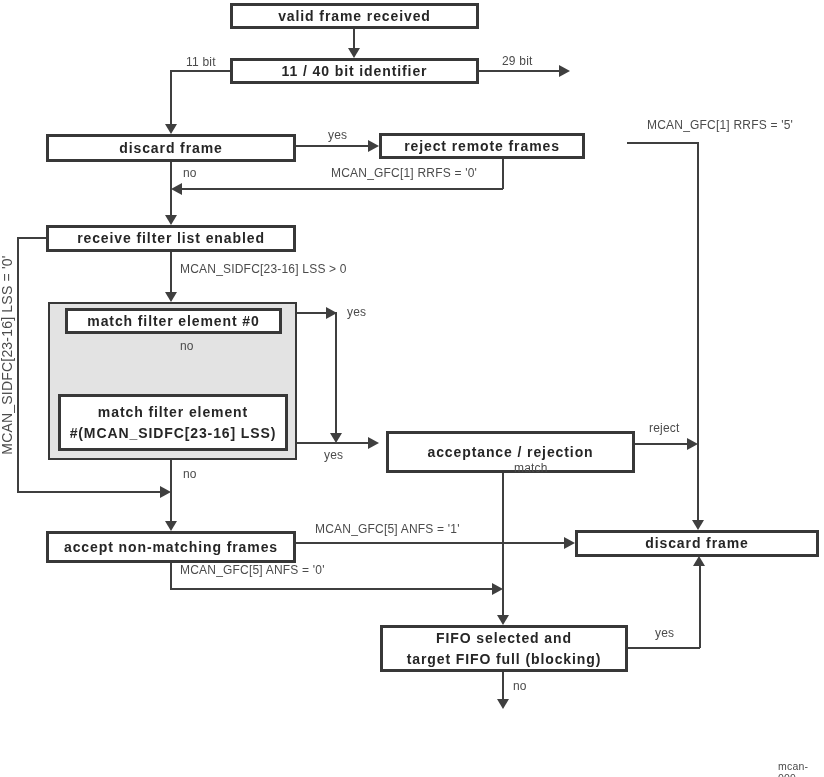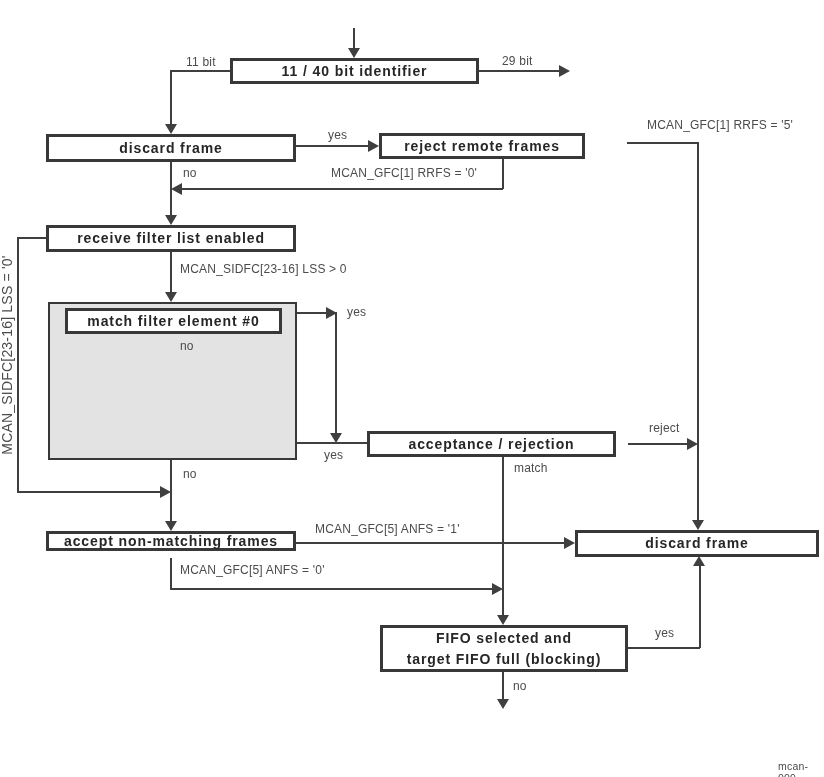--- a/index.html
+++ b/index.html
@@ -97,37 +97,40 @@
   <div class="hl" style="left:170px;top:588px;width:322px"></div>
   <div class="ar ar-r" style="left:492px;top:583px"></div>
 
   <div class="hl" style="left:627px;top:647px;width:73px"></div>
   <div class="vl" style="left:699px;top:564px;height:84px"></div>
   <div class="ar ar-u" style="left:693px;top:556px"></div>
 
   <div class="vl" style="left:502px;top:671px;height:30px"></div>
   <div class="ar ar-d" style="left:497px;top:699px"></div>
 
+  <div class="box" style="left:230px;top:3px;width:249px;height:26px">valid frame received</div>
 
   <div class="box" style="left:230px;top:58px;width:249px;height:26px">11 / 40 bit identifier</div>
 
   <div class="box" style="left:46px;top:134px;width:250px;height:28px">discard frame</div>
 
   <div class="box" style="left:379px;top:133px;width:206px;height:26px">reject remote frames</div>
 
   <div class="box" style="left:46px;top:225px;width:250px;height:27px">receive filter list enabled</div>
 
   <div class="box container-gray" style="left:48px;top:302px;width:249px;height:158px"></div>
 
   <div class="box" style="left:65px;top:308px;width:217px;height:26px">match filter element #0</div>
 
+  <div class="box" style="left:58px;top:394px;width:230px;height:57px">match filter element
+#(MCAN_SIDFC[23-16] LSS)</div>
 
-  <div class="box" style="left:367px;top:431px;width:249px;height:26px">acceptance / rejection</div>
+  <div class="box" style="left:386px;top:431px;width:249px;height:42px">acceptance / rejection</div>
 
-  <div class="box" style="left:46px;top:531px;width:250px;height:20px">accept non-matching frames</div>
+  <div class="box" style="left:46px;top:531px;width:250px;height:32px">accept non-matching frames</div>
 
   <div class="box" style="left:575px;top:530px;width:244px;height:27px">discard frame</div>
 
   <div class="box" style="left:380px;top:625px;width:248px;height:47px">FIFO selected and
 target FIFO full (blocking)</div>
 
 
   <div class="lbl" style="left:186px;top:56px">11 bit</div>
 
   <div class="lbl" style="left:502px;top:55px">29 bit</div>

